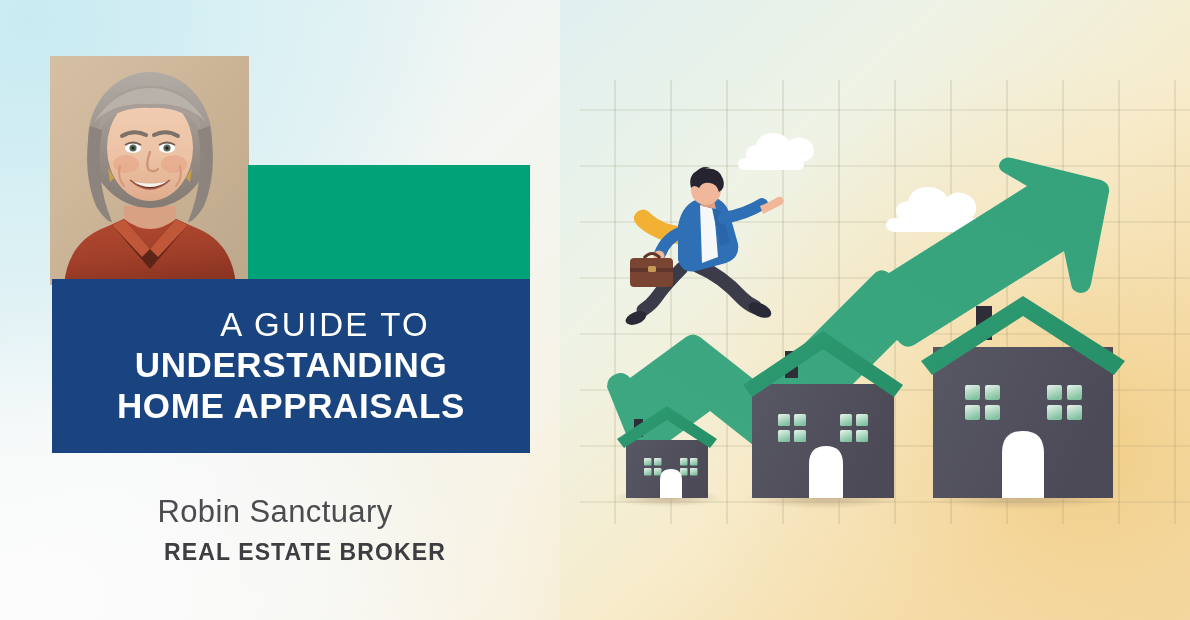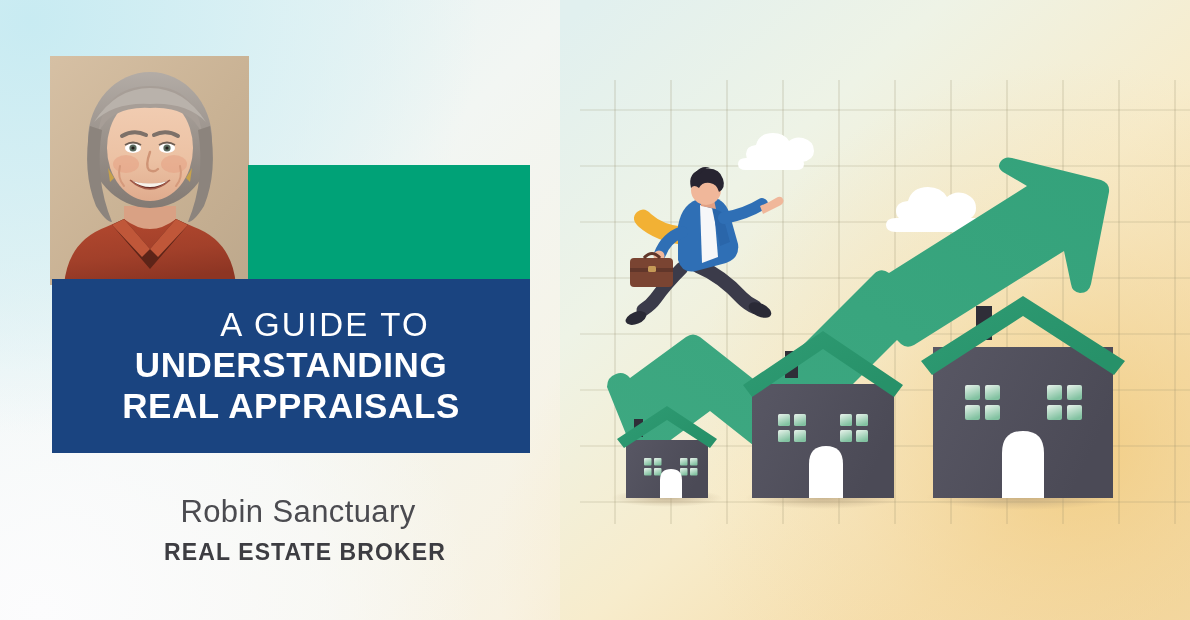--- a/index.html
+++ b/index.html
@@ -47,21 +47,21 @@
     letter-spacing: 2.2px; line-height: 1.16;
     padding-left: 68px; text-align: center; width: 100%;
   }
   #title-line-2, #title-line-3 {
     color: #ffffff; font-size: 35px; font-weight: 700;
     letter-spacing: 0.6px; line-height: 1.18;
     text-align: center; width: 100%;
   }
 
   #broker-name {
-    position: absolute; left: 59px; top: 494px; width: 478px;
+    position: absolute; left: 36px; top: 494px; width: 478px;
     text-align: center; font-size: 31px; font-weight: 400;
     color: #4b4b50; letter-spacing: 0.4px;
   }
   #broker-role {
     position: absolute; left: 66px; top: 539px; width: 478px;
     text-align: center; font-size: 23px; font-weight: 700;
     color: #3d3d42; letter-spacing: 1.1px;
   }
 
   
@@ -146,21 +146,21 @@
         <path d="M58 112 l2 14 l4 -4 z" fill="#c7a24a"></path>
         <path d="M142 112 l-2 14 l-4 -4 z" fill="#c7a24a"></path>
       </svg>
     </div>
 
     <div id="green-block"></div>
 
     <div id="blue-block">
       <div id="title-line-1">A GUIDE TO</div>
       <div id="title-line-2">UNDERSTANDING</div>
-      <div id="title-line-3">REAL APPRAISALS</div>
+      <div id="title-line-3">HOME APPRAISALS</div>
     </div>
 
     <div id="broker-name">Robin Sanctuary</div>
     <div id="broker-role">REAL ESTATE BROKER</div>
   </div>
 
   <div id="illustration">
     <svg width="630" height="620" viewBox="0 0 630 620">
       <defs>
         <linearGradient id="skyG" x1="0.05" y1="0" x2="0.95" y2="1">

